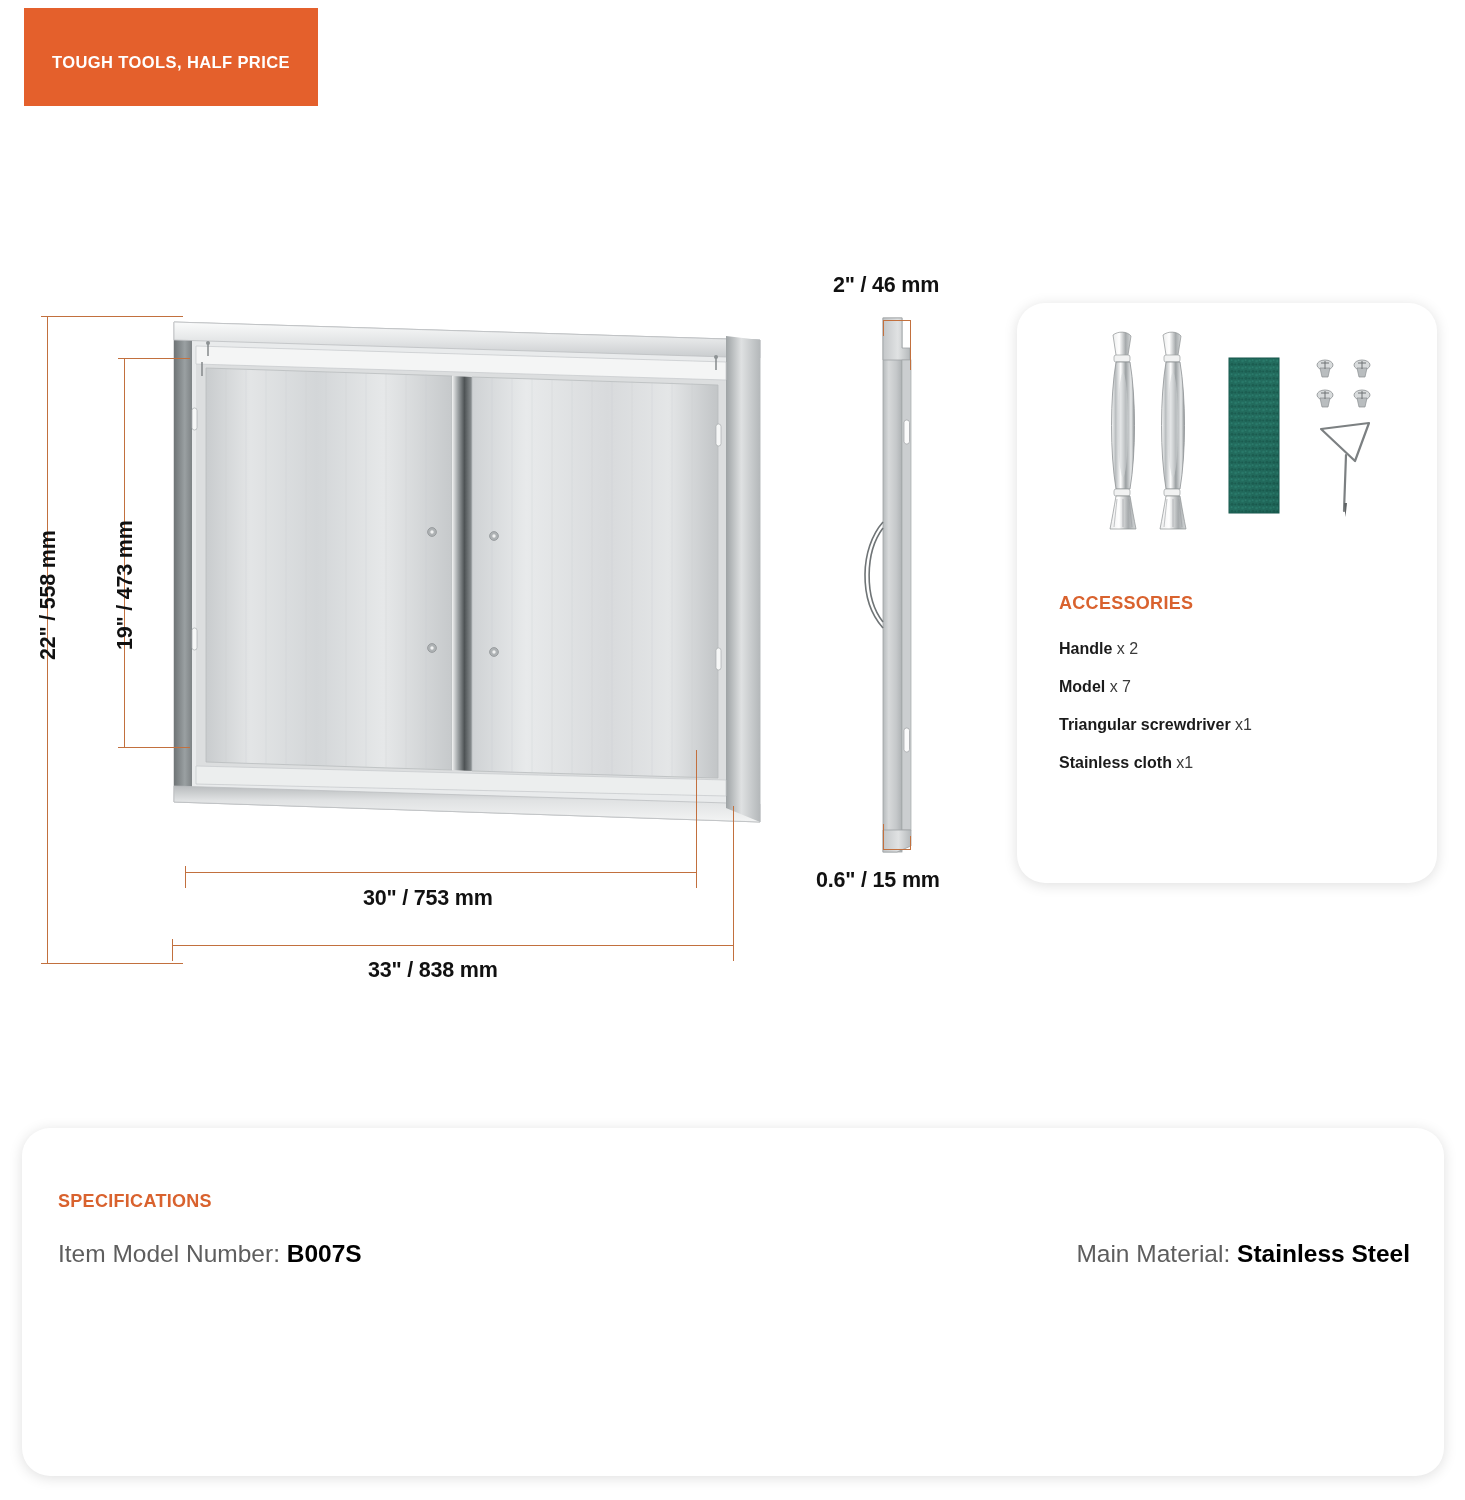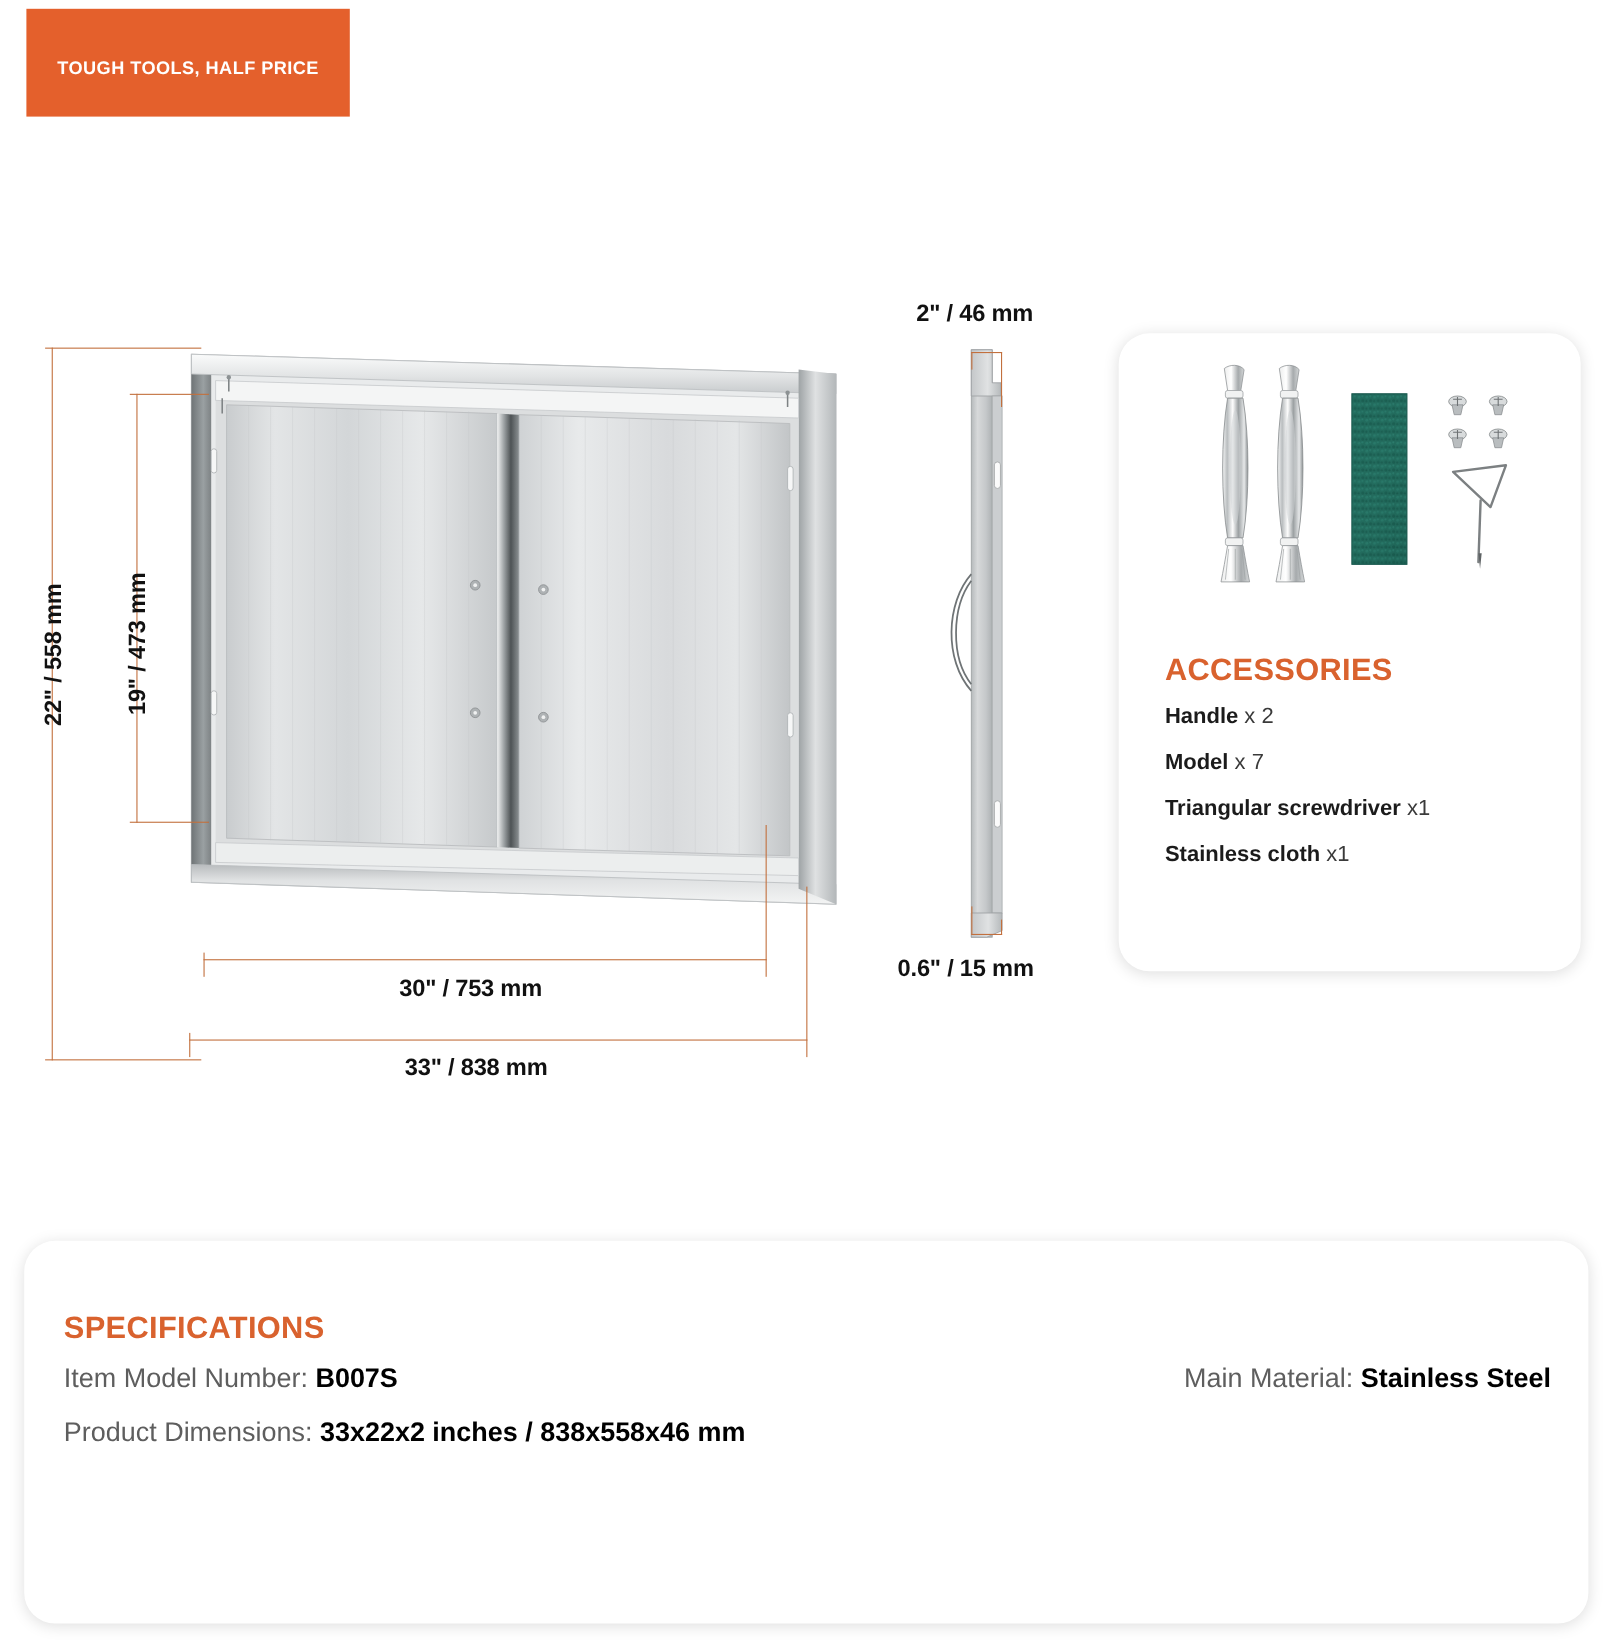--- a/index.html
+++ b/index.html
@@ -86,30 +86,30 @@
     position: absolute;
     background: #ffffff;
     border-radius: 28px;
     box-shadow: 0 2px 14px rgba(0,0,0,0.13);
   }
   #accessories-card { left: 1017px; top: 303px; width: 420px; height: 580px; }
   #specifications-card { left: 22px; top: 1128px; width: 1422px; height: 348px; }
 
   .section-heading {
     color: var(--brand, #D9622E);
-    font-size: 28px;
+    font-size: 18px;
     font-weight: 700;
     letter-spacing: 0.3px;
   }
 
   
   #accessories-card .acc-head { position: absolute; left: 42px; top: 290px; }
   .acc-list { position: absolute; left: 42px; top: 338px; width: 360px; }
   .acc-item {
-    font-size: 20px;
+    font-size: 16px;
     line-height: 1.0;
     margin-bottom: 22px;
     color: #1b1b1b;
     white-space: nowrap;
   }
   .acc-name { font-weight: 700; }
   .acc-qty { font-weight: 400; color: #3a3a3a; }
 
   
   .acc-gfx { position: absolute; left: 0; top: 0; width: 420px; height: 290px; }
@@ -452,21 +452,15 @@
       <div class="spec-cell">
         <span class="spec-label">Item Model Number: </span><span class="spec-value">B007S</span>
       </div>
       <div class="spec-cell right">
         <span class="spec-label">Main Material: </span><span class="spec-value">Stainless Steel</span>
       </div>
     </div>
 
 
 
-    <div class="spec-row single">
-      <div class="spec-cell">
-        <span class="spec-label">Product Dimensions: </span><span class="spec-value">33x22x2 inches / 838x558x46 mm</span>
-      </div>
-
-    </div>
 
   </div>
 </div>
 
 </body></html>

